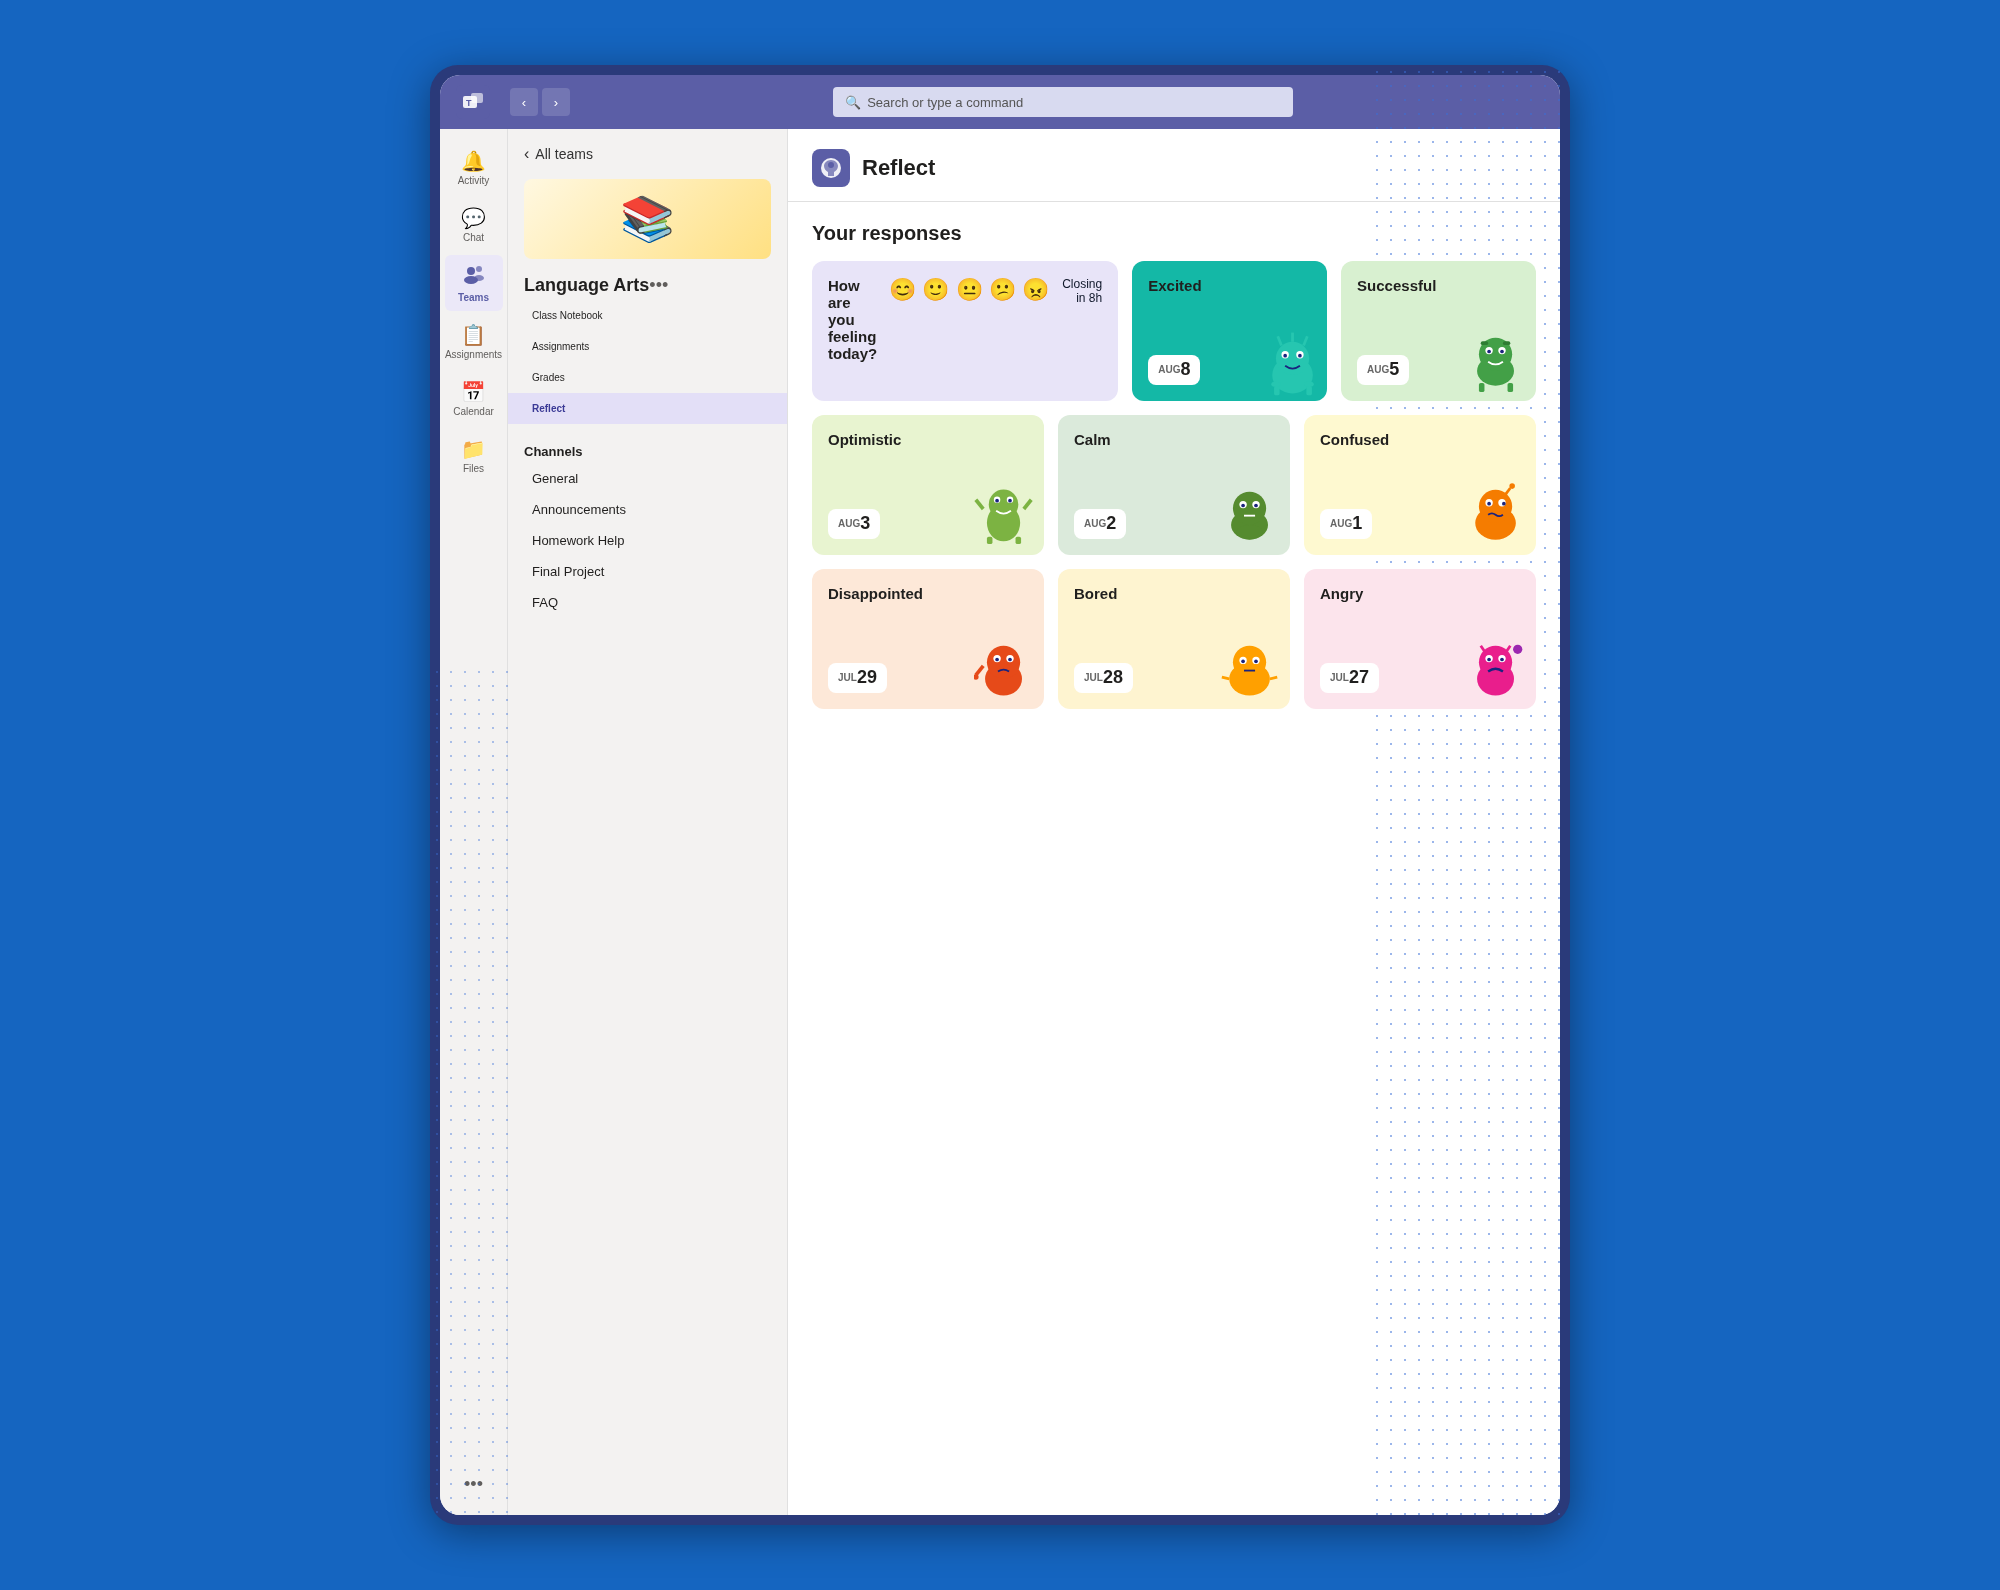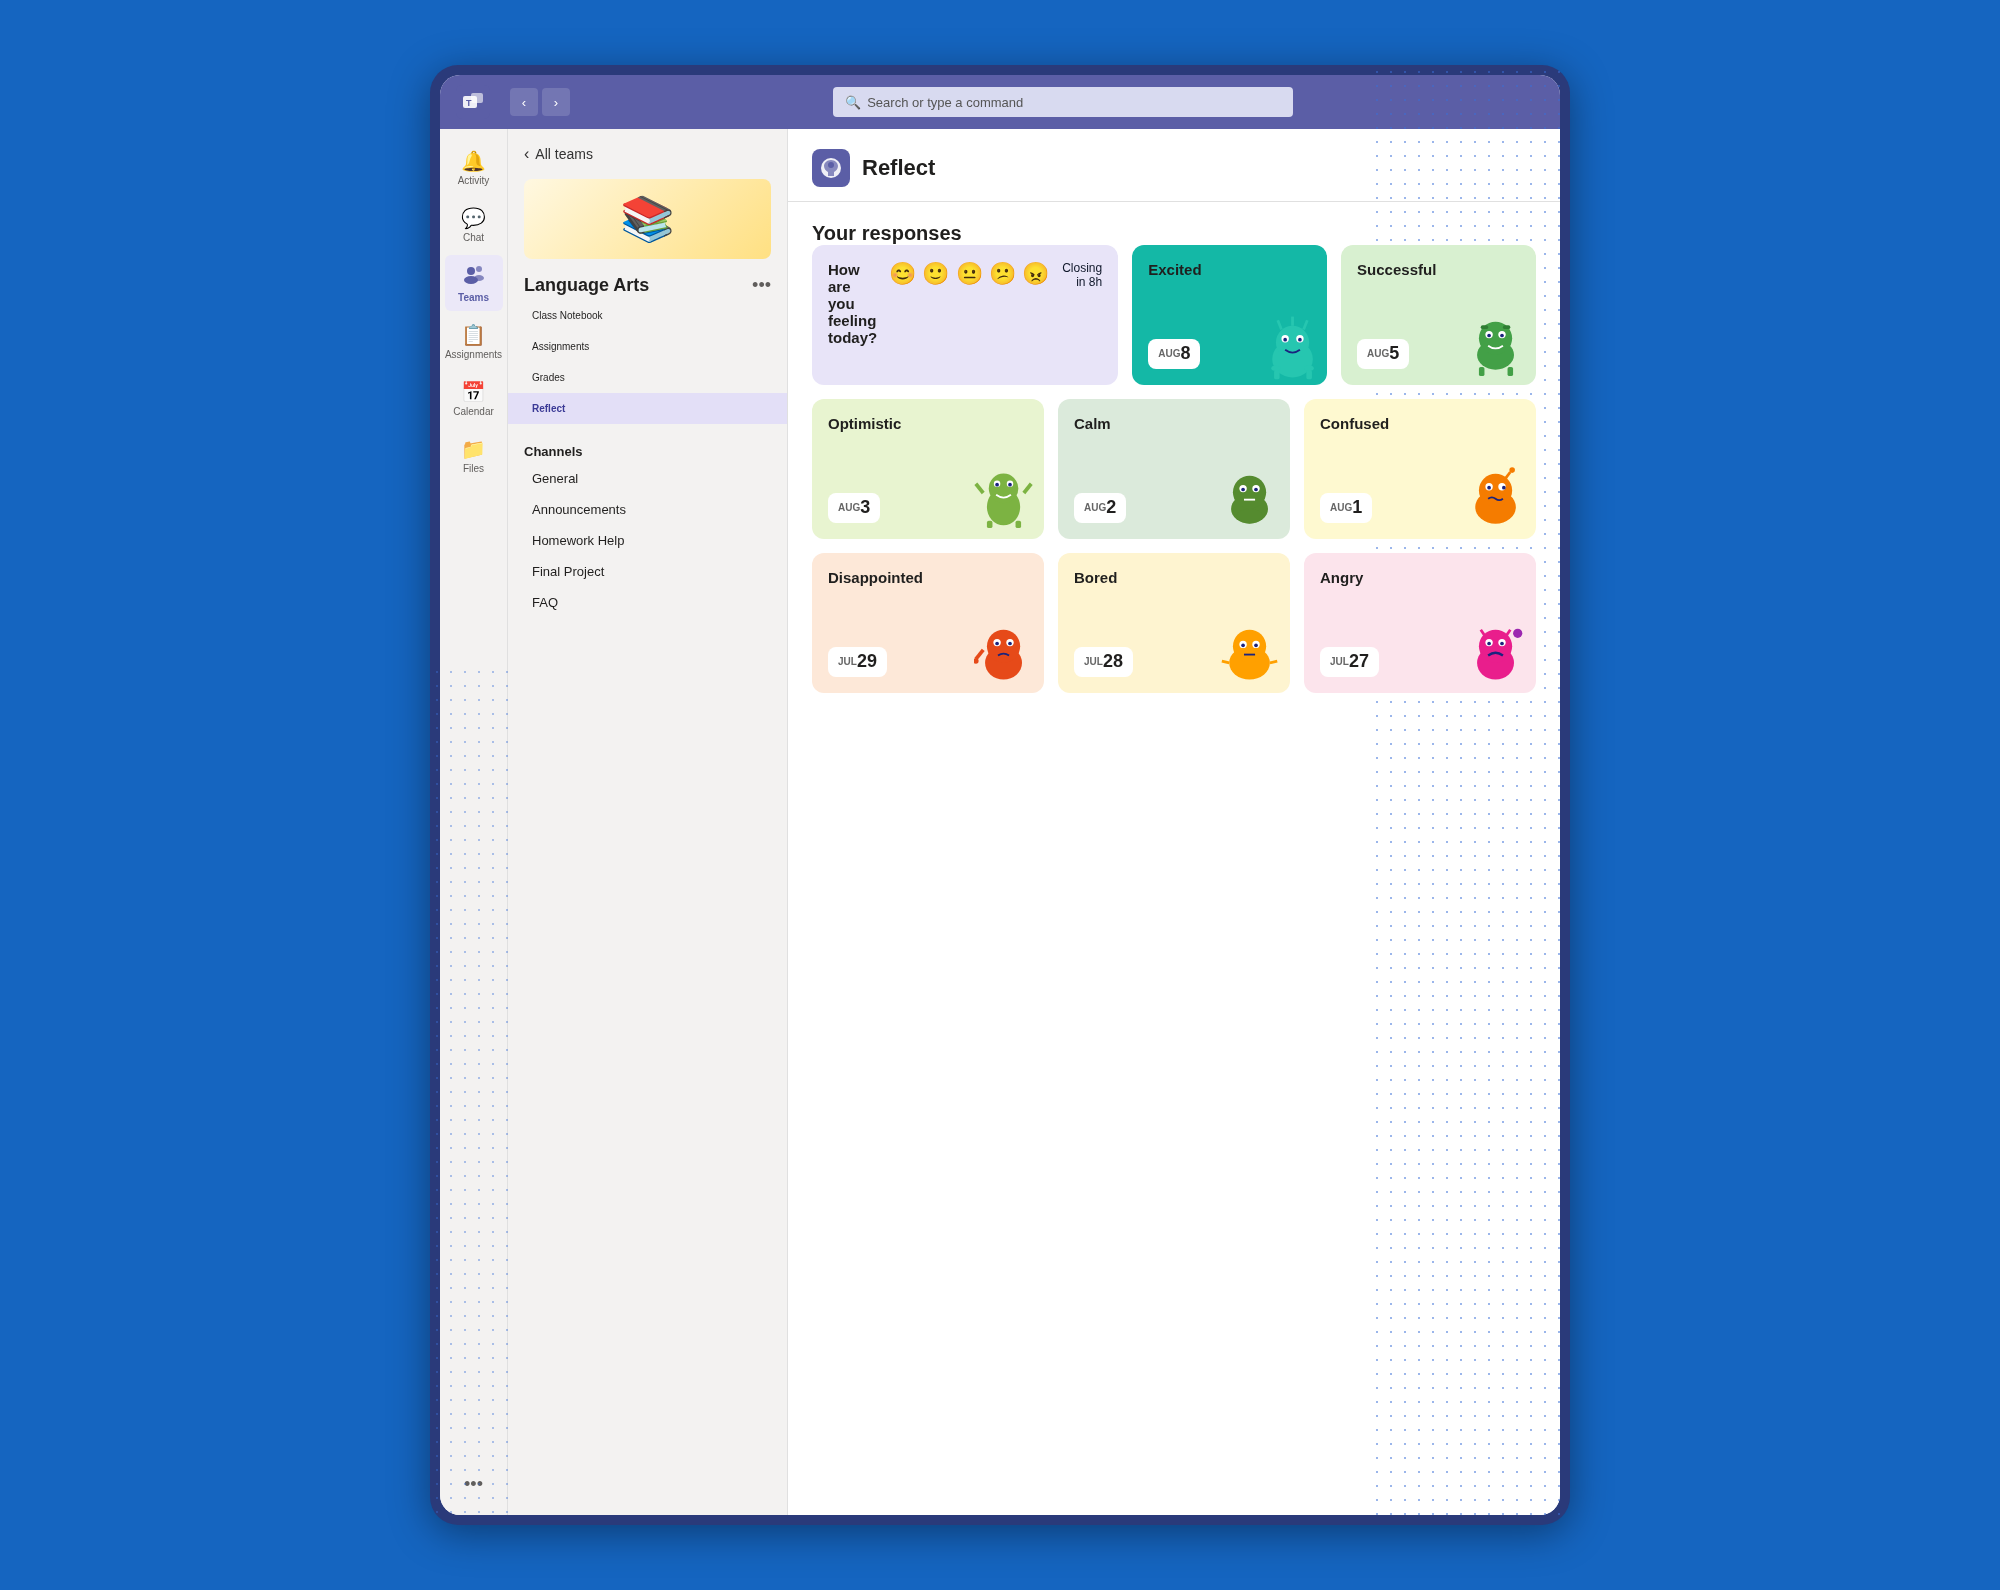--- a/index.html
+++ b/index.html
@@ -152,21 +152,21 @@
     }
     .team-name {
       font-size: 18px;
       font-weight: 700;
       color: #201f1e;
       padding: 8px 16px 4px;
     }
     .team-header-row {
       display: flex;
       align-items: center;
-      justify-content: space-between;
+      justify-content: flex-start;
       padding: 8px 16px 4px;
     }
     .sidebar-nav-item {
       padding: 10px 24px;
       font-size: 10px;
       color: #201f1e;
       cursor: pointer;
       border-radius: 0;
     }
     .sidebar-nav-item.active {
@@ -220,20 +220,21 @@
       font-weight: 700;
       color: #201f1e;
     }
     .responses-section {
       padding: 20px 24px;
     }
     .responses-title {
       font-size: 20px;
       font-weight: 700;
       color: #201f1e;
+      margin-bottom: 16px;
     }
     .cards-grid {
       display: grid;
       grid-template-columns: 1fr 1fr 1fr;
       gap: 14px;
       margin-bottom: 14px;
     }
     .emotion-card {
       border-radius: 12px;
       padding: 16px;

